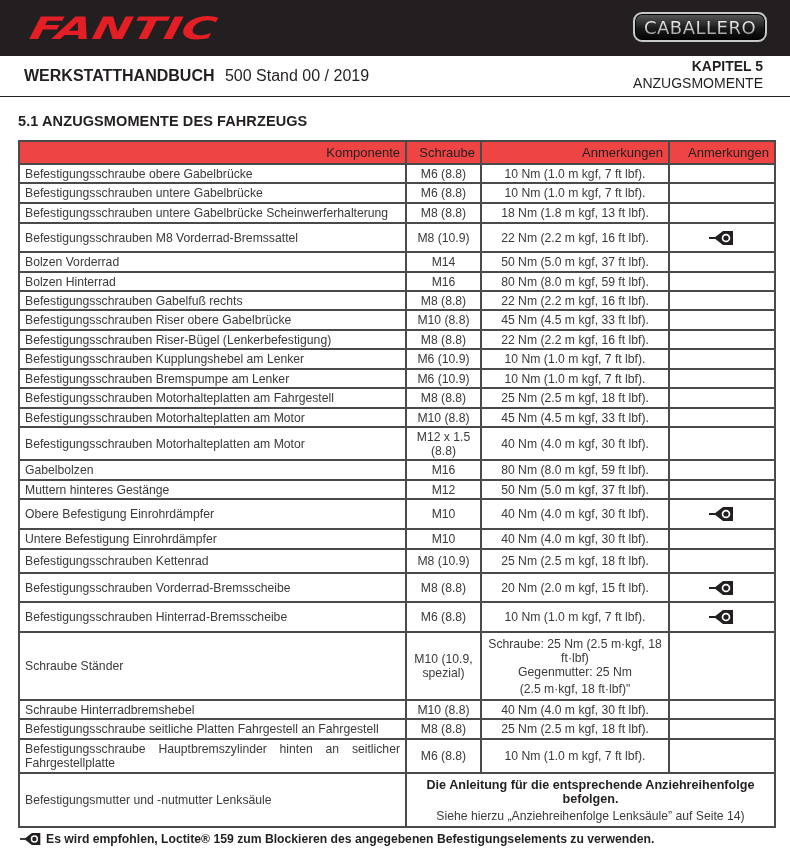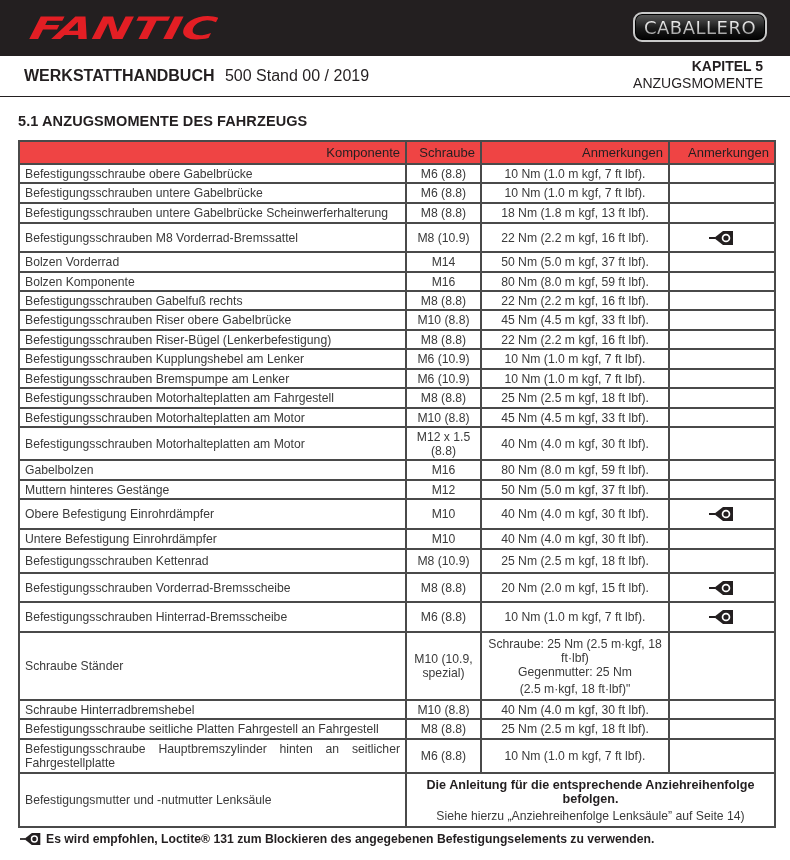--- a/index.html
+++ b/index.html
@@ -132,21 +132,21 @@
             <circle cx="17" cy="9" r="2.6" fill="#231f20"></circle>
           </svg></td>
       </tr>
       <tr style="height: 20px;">
         <td class="comp">Bolzen Vorderrad</td>
         <td class="c">M14</td>
         <td class="c">50 Nm (5.0 m kgf, 37 ft lbf).</td>
         <td class="c"></td>
       </tr>
       <tr style="height: 19px;">
-        <td class="comp">Bolzen Komponente</td>
+        <td class="comp">Bolzen Hinterrad</td>
         <td class="c">M16</td>
         <td class="c">80 Nm (8.0 m kgf, 59 ft lbf).</td>
         <td class="c"></td>
       </tr>
       <tr style="height: 19px;">
         <td class="comp">Befestigungsschrauben Gabelfuß rechts</td>
         <td class="c">M8 (8.8)</td>
         <td class="c">22 Nm (2.2 m kgf, 16 ft lbf).</td>
         <td class="c"></td>
       </tr>
@@ -288,14 +288,14 @@
     </tbody>
 </table>
 
 <div class="footnote">
   <svg class="loctite-icon" viewBox="0 0 26 18">
     <rect x="0" y="8" width="6" height="2" fill="#231f20"></rect>
     <path d="M5 9 L14 2 L24 2 L24 16 L14 16 Z" fill="#231f20"></path>
     <circle cx="17" cy="9" r="4.3" fill="#ffffff"></circle>
     <circle cx="17" cy="9" r="2.6" fill="#231f20"></circle>
   </svg>
-  <span>Es wird empfohlen, Loctite® 131 zum Blockieren des angegebenen Befestigungselements zu verwenden.</span>
+  <span>Es wird empfohlen, Loctite® 159 zum Blockieren des angegebenen Befestigungselements zu verwenden.</span>
 </div>
 
 </body></html>

